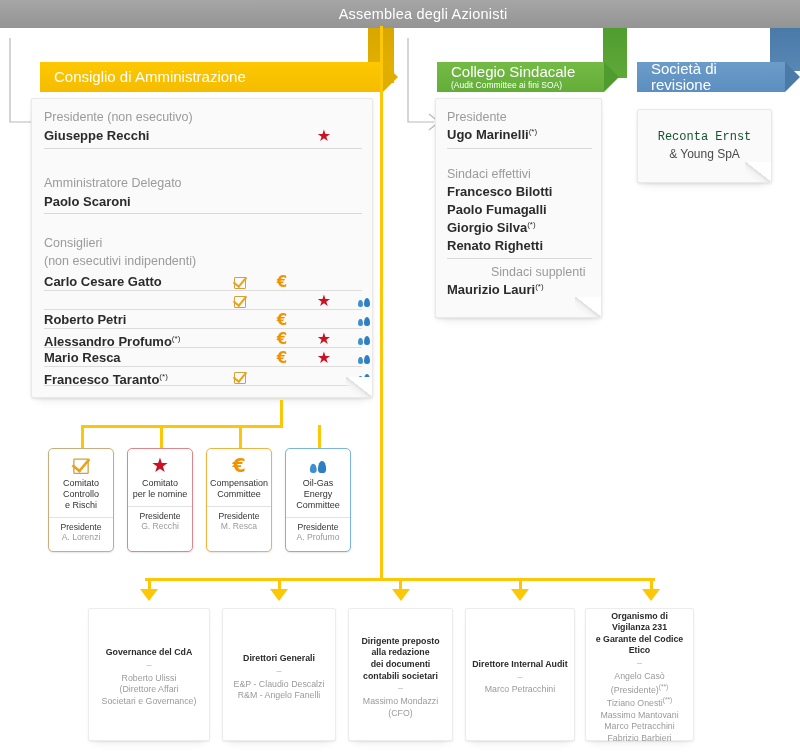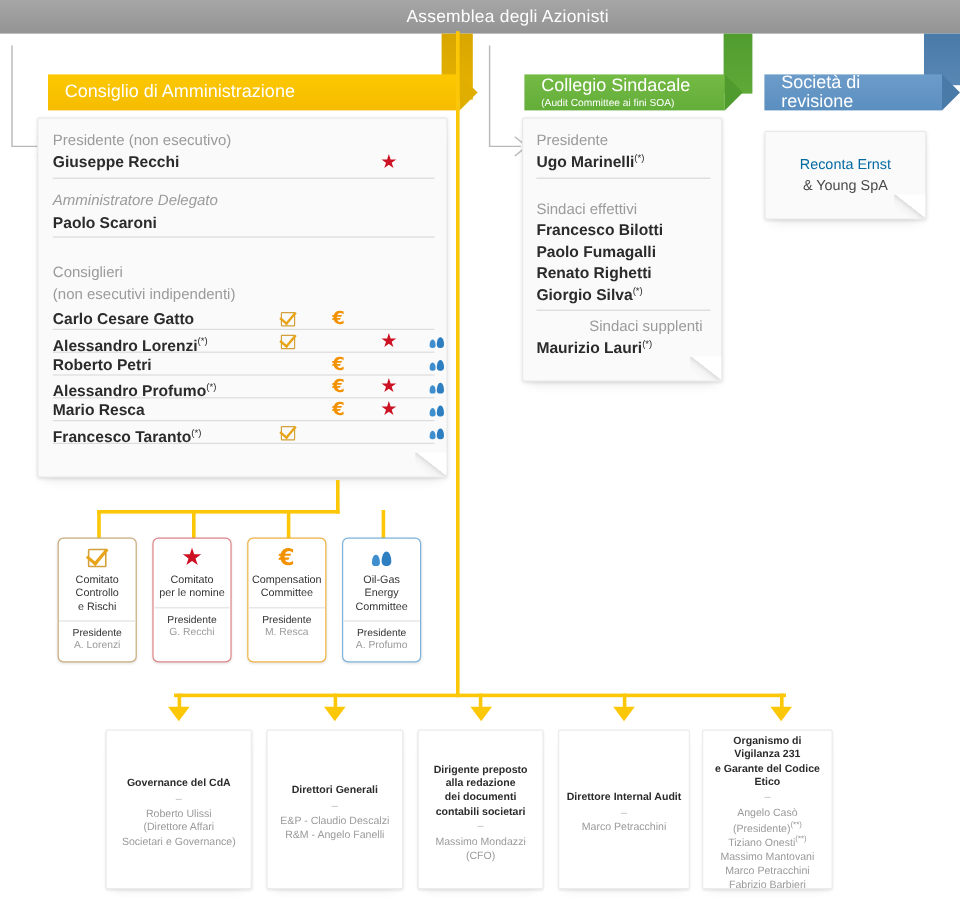--- a/index.html
+++ b/index.html
@@ -160,35 +160,34 @@
   <div class="card" style="left:31px; top:98px; width:342px; height:300px;">
     <div style="position:absolute; left:12px; top:10px; width:318px;">
 
       <div class="role">Presidente (non esecutivo)</div>
       <div style="position:relative; height:20px;">
         <span class="nameB">Giuseppe Recchi</span>
         <span class="ic ic-star" style="line-height:20px;"><span class="g-star">★</span></span>
       </div>
       <div class="sep" style="margin-top:2px;"></div>
 
-      <div class="role" style="margin-top:10px;font-style:italic;">Amministratore Delegato</div>
+      <div class="role" style="margin-top:26px;">Amministratore Delegato</div>
       <div class="nameB">Paolo Scaroni</div>
       <div class="sep" style="margin-top:3px;"></div>
 
       <div class="role" style="margin-top:21px;">Consiglieri</div>
       <div class="role">(non esecutivi indipendenti)</div>
 
       <div id="member-list" style="margin-top:2px;">
           <div class="memrow">
             <span class="mname">Carlo Cesare Gatto</span>
             <span class="ic ic-check"><span class="g-check"></span></span>
             <span class="ic ic-euro"><span class="g-euro">€</span></span>
           </div>
           <div class="memrow">
-            <span class="mname">Alessandro Lorenzi<sup>(*)</sup></span>
             <span class="ic ic-check"><span class="g-check"></span></span>
             <span class="ic ic-star"><span class="g-star">★</span></span>
             <span class="ic ic-drop"><span class="g-drops"><i class="small"></i><i></i></span></span>
           </div>
           <div class="memrow">
             <span class="mname">Roberto Petri</span>
             <span class="ic ic-euro"><span class="g-euro">€</span></span>
             <span class="ic ic-drop"><span class="g-drops"><i class="small"></i><i></i></span></span>
           </div>
           <div class="memrow">
@@ -217,36 +216,36 @@
       <div class="role">Presidente</div>
       <div class="nameB">
         <span>Ugo Marinelli</span><sup style="font-size:8px;font-weight:normal;">(*)</sup>
       </div>
       <div class="sep" style="margin-top:3px;"></div>
 
       <div class="role" style="margin-top:17px;">Sindaci effettivi</div>
       <div id="effective-list">
           <div class="nameB">Francesco Bilotti</div>
           <div class="nameB">Paolo Fumagalli</div>
+          <div class="nameB">Giorgio Silva<sup style="font-size:8px;font-weight:normal;">(*)</sup></div>
           <div class="nameB">Renato Righetti</div>
-          <div class="nameB">Giorgio Silva<sup style="font-size:8px;font-weight:normal;">(*)</sup></div>
         </div>
       <div class="sep" style="margin-top:3px;"></div>
 
       <div class="role" style="margin-top:5px;margin-left:44px;">Sindaci supplenti</div>
       <div id="alternate-list">
           <div class="nameB">Maurizio Lauri<sup style="font-size:8px;font-weight:normal;">(*)</sup></div>
         </div>
     </div>
   </div>
 
   <div class="card" style="left:637px; top:109px; width:135px; height:74px; display:flex;
               align-items:center; justify-content:center; text-align:center;">
     <div>
-      <div style="font-size:12px; color:#0369a1; line-height:1.45;">Reconta Ernst</div>
+      <div style="font-size:12px; color:#14532d; line-height:1.45;font-family:Liberation Mono, monospace;">Reconta Ernst</div>
       <div style="font-size:12px; color:#4a4a4a; line-height:1.45;">&amp; Young SpA</div>
     </div>
   </div>
 
   <div class="vline" style="left:380px; top:26px; width:3px; height:555px;"></div>
 
   <div class="vline" style="left:280px; top:400px; width:3px; height:28px;"></div>
   <div class="hline" style="left:81px; top:425px; width:202px;"></div>
   <div class="vline" style="left:81px; top:425px; width:3px; height:24px;"></div>
   <div class="vline" style="left:160px; top:425px; width:3px; height:24px;"></div>

